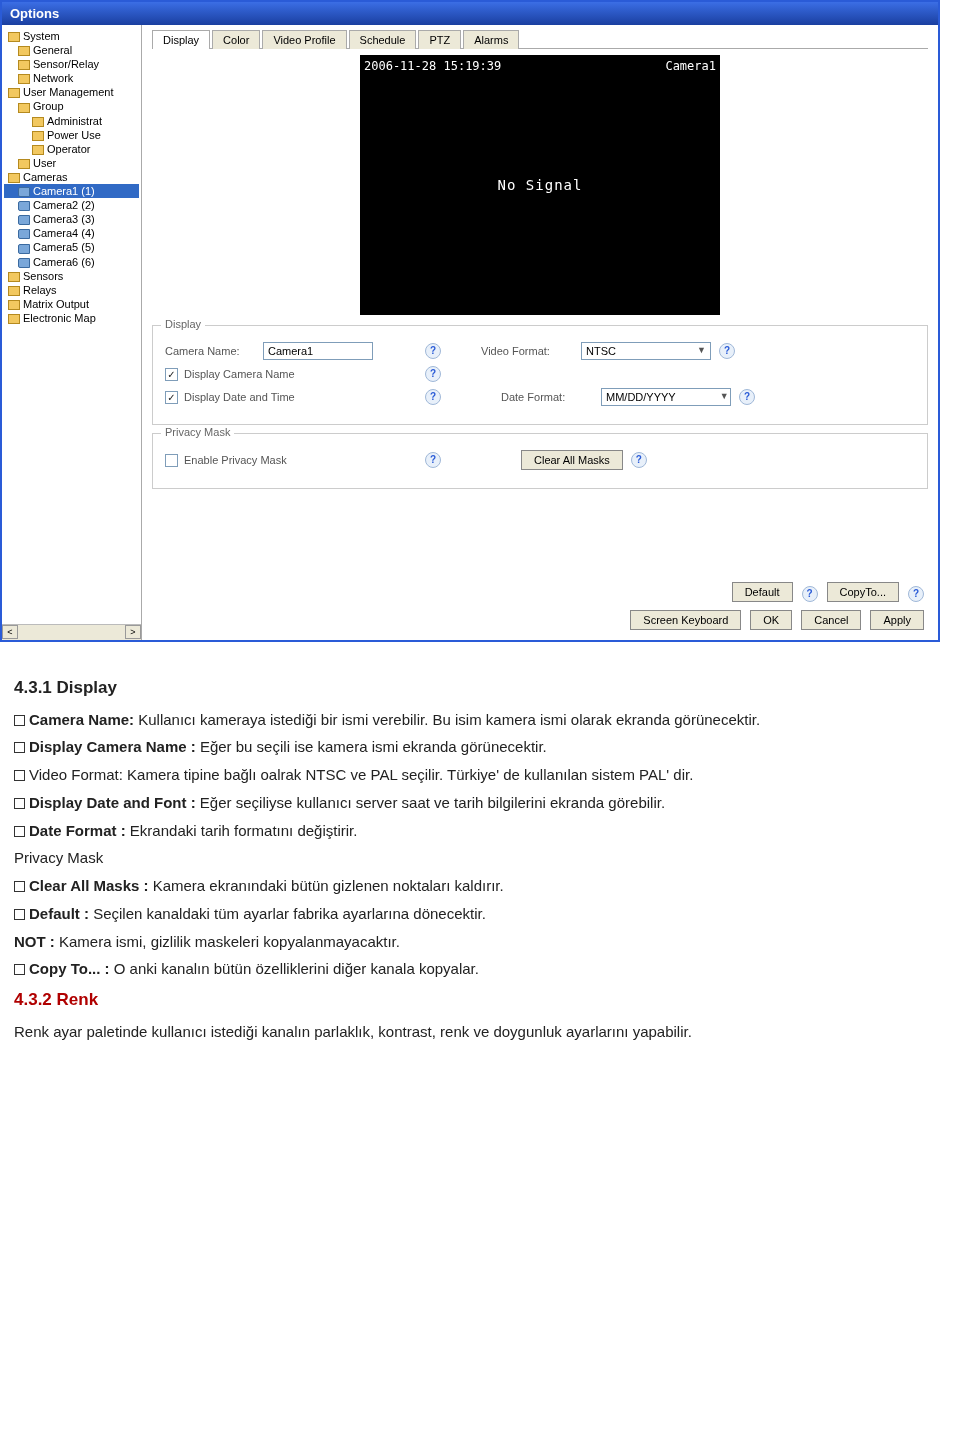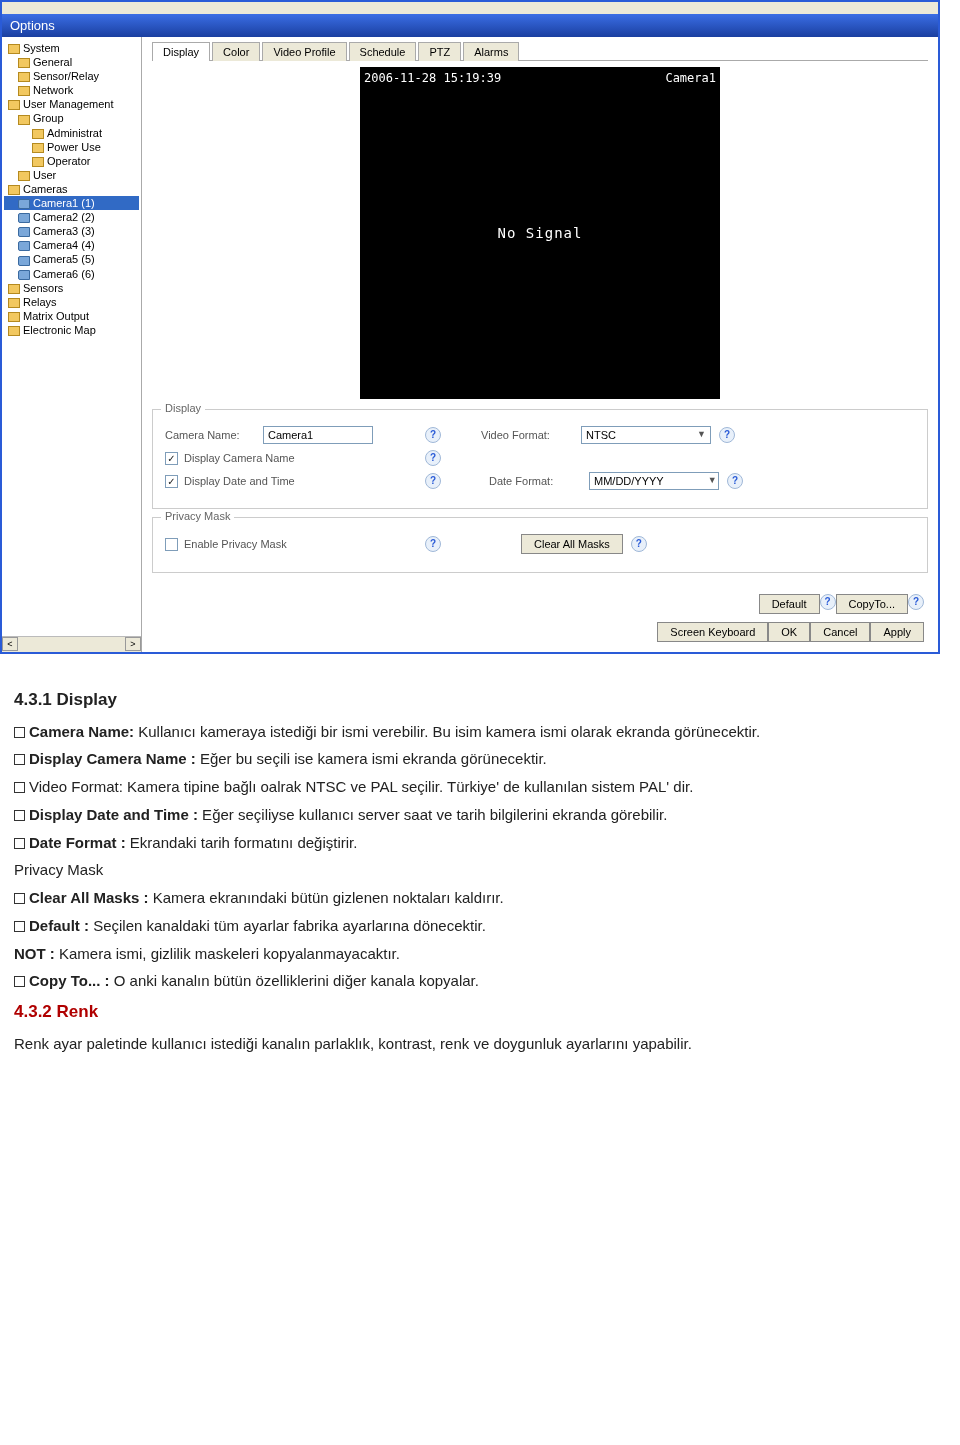--- a/index.html
+++ b/index.html
@@ -12,24 +12,23 @@
   }
   .window {
     border: 2px solid #2a5bd7;
     background: #ece9d8;
     width: 940px;
     margin: 0 0 20px 0;
   }
   .titlebar {
     background: linear-gradient(to bottom, #3b6ee5, #1a3fa0);
     color: #fff;
-    font-weight: normal;
+    font-weight: bold;
     padding: 4px 8px;
     font-size: 13px;
-    margin-top: 12px;
   }
   .body-area {
     display: flex;
     background: #fff;
     height: 615px;
     position: relative;
   }
   .tree {
     width: 140px;
     border-right: 1px solid #aaa;
@@ -91,21 +90,21 @@
     padding: 3px 10px;
     background: #ece9d8;
     font-size: 11px;
     cursor: pointer;
     position: relative;
     top: 1px;
   }
   .tab.active { background: #fff; }
   .preview {
     width: 360px;
-    height: 332px;
+    height: 260px;
     background: #000;
     margin: 0 auto 10px auto;
     color: #fff;
     font-family: monospace;
     font-size: 12px;
     position: relative;
     padding: 4px;
   }
   .preview-top { display: flex; justify-content: space-between; }
   .preview-center {
@@ -181,22 +180,22 @@
     border: 1px solid #888;
     background: #ece9d8;
     padding: 3px 12px;
     font-size: 11px;
     cursor: pointer;
   }
   .footer-row {
     position: absolute;
     right: 14px;
     display: flex;
-    gap: 0;
-    align-items: flex-start;
+    gap: 9px;
+    align-items: flex-end;
     margin-top: 43px;
   }
   .footer-row.top { bottom: 38px; }
   .footer-row.bottom { bottom: 10px; }
   .doc {
     padding: 6px 14px 40px 14px;
     font-family: Verdana, Arial, sans-serif;
     font-size: 15px;
     line-height: 1.45;
     color: #222;
@@ -292,21 +291,21 @@
           </div>
           <span class="help">?</span>
         </div>
 
         <div class="row">
           <div class="col-left">
             <span class="checkbox">✓</span>
             <span class="label">Display Date and Time</span>
           </div>
           <span class="help">?</span>
-          <div class="col-right" style="margin-left:48px">
+          <div class="col-right" style="margin-left:60px">
             <span class="label" style="width:92px">Date Format:</span>
             <span class="combo">
               <span>MM/DD/YYYY</span>
               <span class="arrow">▼</span>
             </span>
             <span class="help">?</span>
           </div>
         </div>
       </div>
 
@@ -349,21 +348,21 @@
   <p>
     <span class="square"></span><span class="item-title">Camera Name:</span><span> Kullanıcı kameraya istediği bir ismi verebilir. Bu isim kamera ismi olarak ekranda görünecektir.</span>
   </p>
   <p>
     <span class="square"></span><span class="item-title">Display Camera Name :</span><span> Eğer bu seçili ise kamera ismi ekranda görünecektir.</span>
   </p>
   <p>
     <span class="square"></span><span><span>Video Format:</span><span> Kamera tipine bağlı oalrak NTSC ve PAL seçilir. Türkiye' de kullanılan sistem PAL' dir.</span></span>
   </p>
   <p>
-    <span class="square"></span><span class="item-title">Display Date and Time :</span><span> Eğer seçiliyse kullanıcı server saat ve tarih bilgilerini ekranda görebilir.</span>
+    <span class="square"></span><span class="item-title">Display Date and Font :</span><span> Eğer seçiliyse kullanıcı server saat ve tarih bilgilerini ekranda görebilir.</span>
   </p>
   <p>
     <span class="square"></span><span class="item-title">Date Format :</span><span> Ekrandaki tarih formatını değiştirir.</span>
   </p>
 
   <p>Privacy Mask</p>
 
   <p>
     <span class="square"></span><span class="item-title">Clear All Masks :</span><span> Kamera ekranındaki bütün gizlenen noktaları kaldırır.</span>
   </p>

